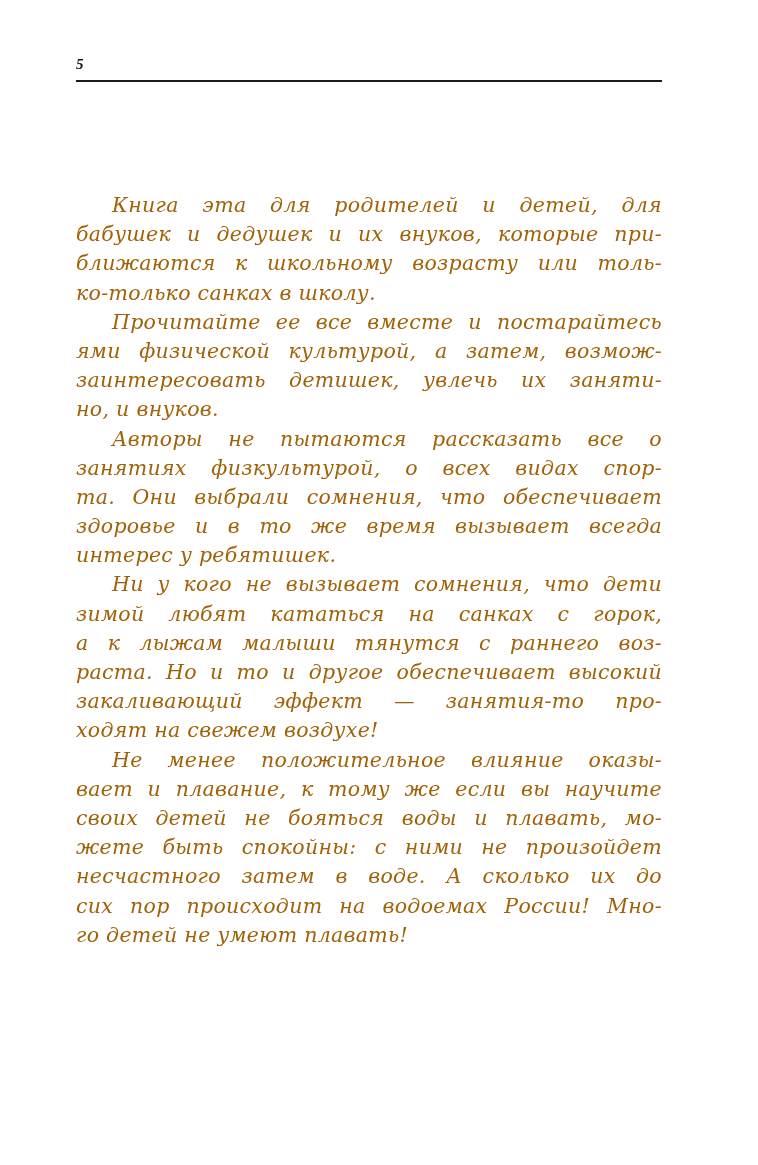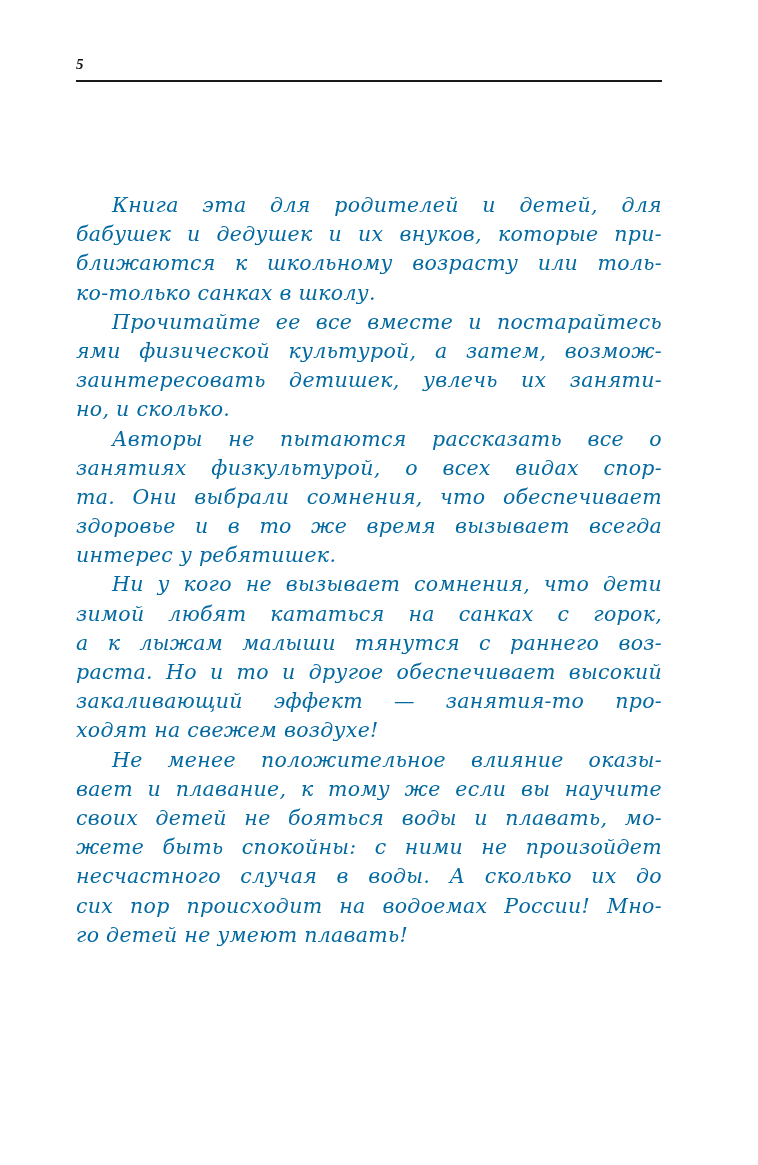--- a/index.html
+++ b/index.html
@@ -37,21 +37,21 @@
     .body-text {
       position: absolute;
       left: 76px;
       top: 191px;
       width: 586px;
       font-family: "DejaVu Serif", "Liberation Serif", serif;
       font-style: italic;
       font-size: 20.5px;
       line-height: 29.2px;
       letter-spacing: 0.3px;
-      color: #0369a1;
+      color: #a16207;
     }
     .para {
       margin: 0;
       text-indent: 0;
     }
     .line {
       display: block;
       text-align: justify;
       text-align-last: justify;
       white-space: nowrap;
@@ -76,21 +76,21 @@
     <span class="line indent">Книга эта для родителей и детей, для</span>
     <span class="line">бабушек и дедушек и их внуков, которые при-</span>
     <span class="line">ближаются к школьному возрасту или толь-</span>
     <span class="line last">ко-только санках в школу.</span>
   </div>
 
   <div class="para">
     <span class="line indent">Прочитайте ее все вместе и постарайтесь</span>
     <span class="line">ями физической культурой, а затем, возмож-</span>
     <span class="line">заинтересовать детишек, увлечь их заняти-</span>
-    <span class="line last">но, и сколько.</span>
+    <span class="line last">но, и внуков.</span>
   </div>
 
   <div class="para">
     <span class="line indent">Авторы не пытаются рассказать все о</span>
     <span class="line">занятиях физкультурой, о всех видах спор-</span>
     <span class="line">та. Они выбрали сомнения, что обеспечивает</span>
     <span class="line">здоровье и в то же время вызывает всегда</span>
     <span class="line last">интерес у ребятишек.</span>
   </div>
 
@@ -101,19 +101,19 @@
     <span class="line">раста. Но и то и другое обеспечивает высокий</span>
     <span class="line">закаливающий эффект — занятия-то про-</span>
     <span class="line last">ходят на свежем воздухе!</span>
   </div>
 
   <div class="para">
     <span class="line indent">Не менее положительное влияние оказы-</span>
     <span class="line">вает и плавание, к тому же если вы научите</span>
     <span class="line">своих детей не бояться воды и плавать, мо-</span>
     <span class="line">жете быть спокойны: с ними не произойдет</span>
-    <span class="line">несчастного случая в воды. А сколько их до</span>
+    <span class="line">несчастного затем в воде. А сколько их до</span>
     <span class="line">сих пор происходит на водоемах России! Мно-</span>
     <span class="line last">го детей не умеют плавать!</span>
   </div>
 
 
 </div>
 
 </body></html>

